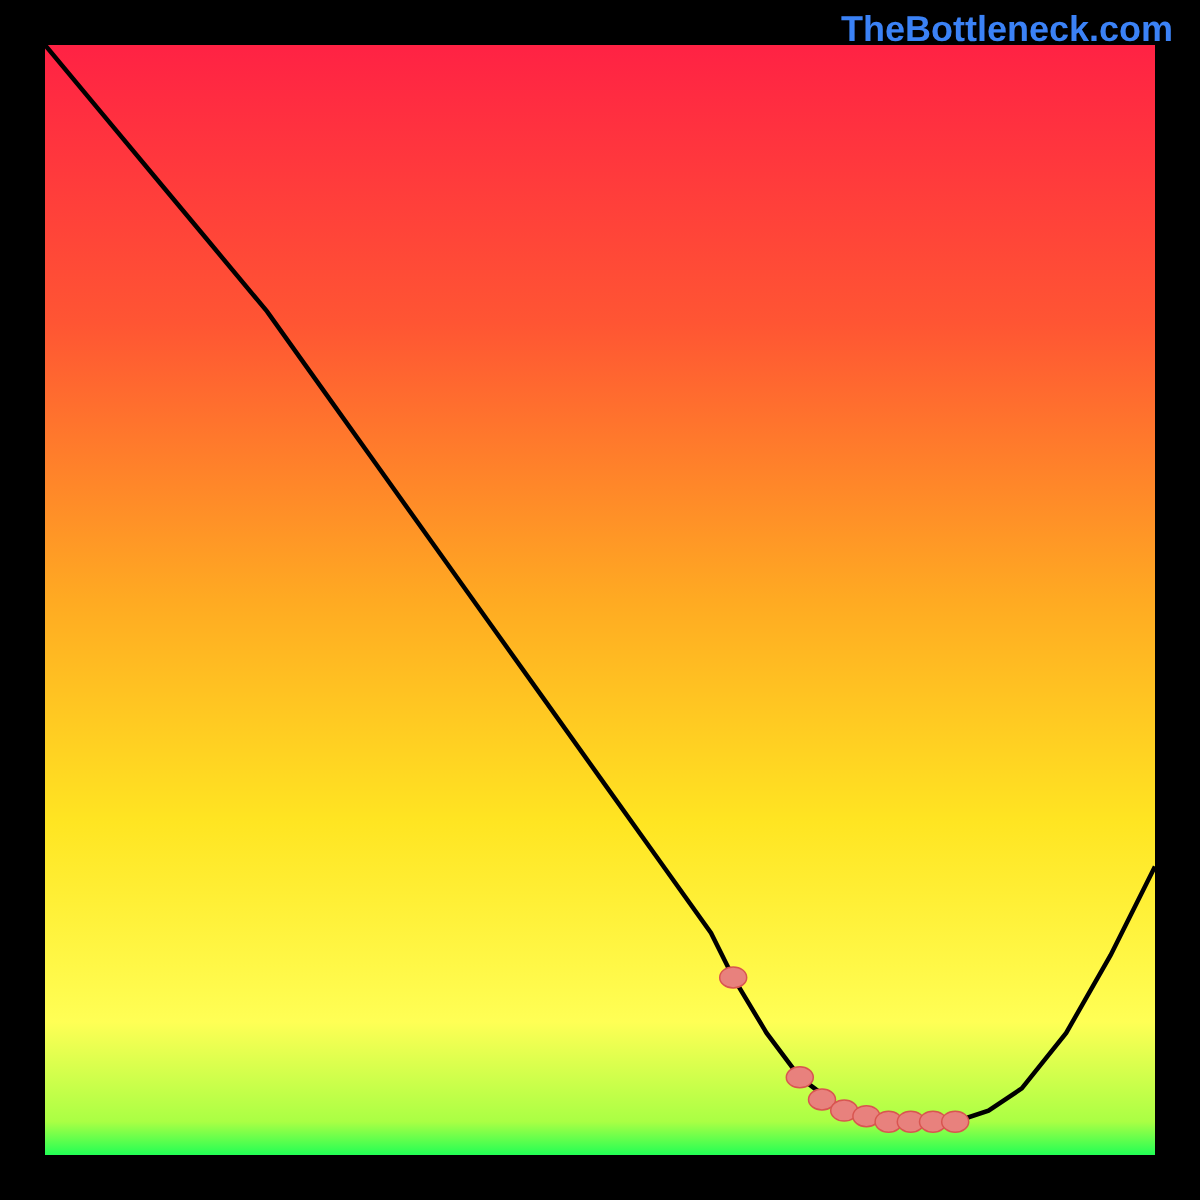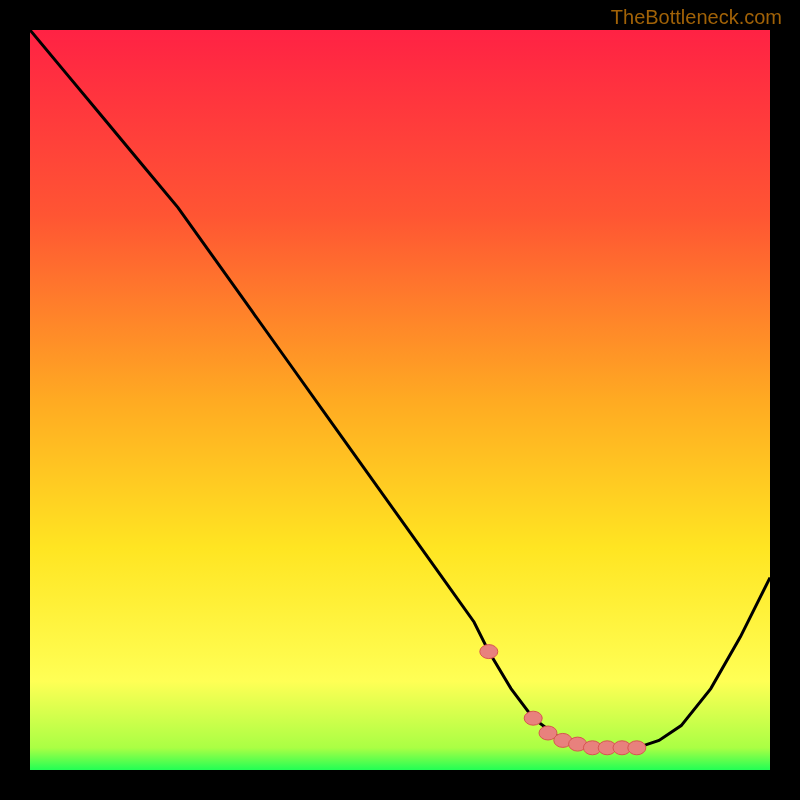--- a/index.html
+++ b/index.html
@@ -1,17 +1,17 @@
 <!DOCTYPE html>
 <html><head>
 <meta charset="utf-8">
 <style>
   * { margin: 0; padding: 0; box-sizing: border-box; }
   body { width: 800px; height: 800px; background: #000; font-family: Arial, sans-serif; position: relative; }
-  .watermark { position: absolute; top: 6px; right: 18px; color: #a16207; font-size: 20px; font-weight: normal; z-index: 10; }
+  .watermark { position: absolute; top: 6px; right: 18px; color: #3b82f6; font-size: 24px; font-weight: bold; z-index: 10; }
   .chart-container { position: absolute; top: 30px; left: 30px; width: 740px; height: 740px; }
   svg { width: 100%; height: 100%; display: block; }
 </style>
 </head>
 <body>
 
 <div class="watermark">TheBottleneck.com</div>
 
 <div class="chart-container">
   <svg viewBox="0 0 740 740" preserveAspectRatio="none">

